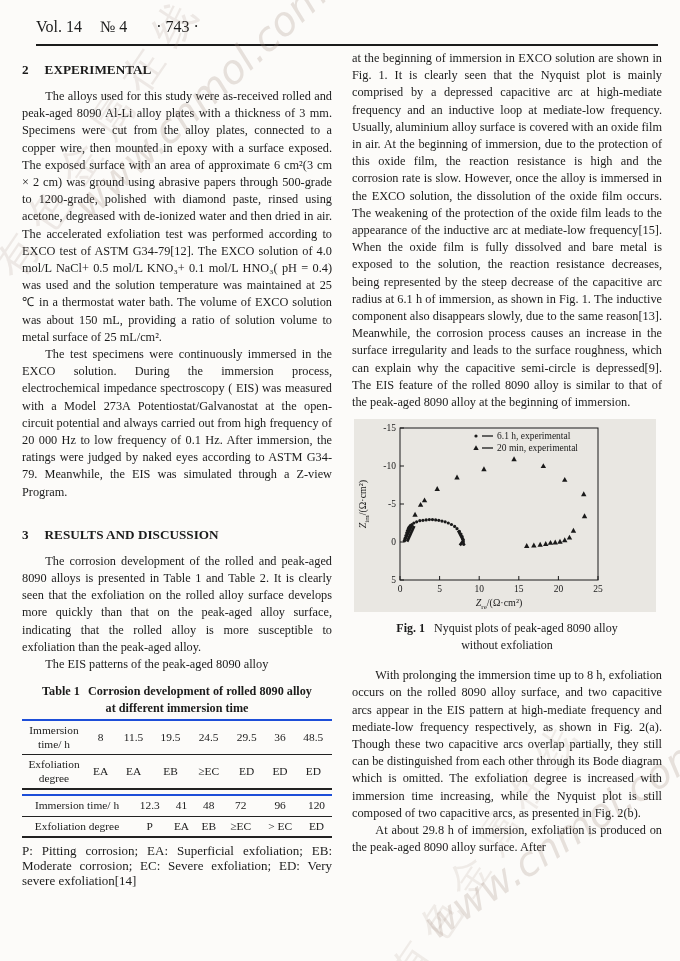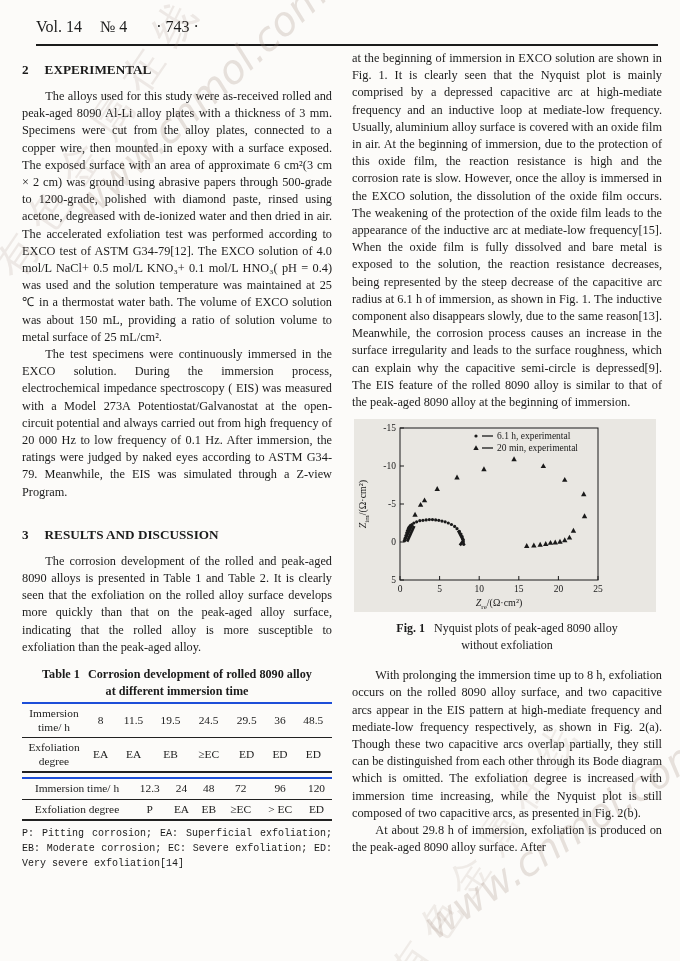--- a/index.html
+++ b/index.html
@@ -27,21 +27,21 @@
         text-indent:0;font-weight:bold;}
   .tcap .tcap-label{font-weight:bold;margin-right:8px;text-align:right;}
   .tcap .tcap-text{font-weight:bold;}
   table.dtable{width:100%;border-collapse:collapse;font-size:11.4px;
                border-top:2px solid #1d4ed8;border-bottom:2px solid #222;margin-bottom:4px;}
   table.dtable td{text-align:center;padding:3px 1px;line-height:13.5px;}
   table.dtable tr:first-child td{border-bottom:1.2px solid #222;}
   td.rowhead{text-align:center;}
   .t1 td.rowhead{width:62px;}
   .t2 td.rowhead{width:108px;}
-  .footnote{font-size:10px;line-height:14.8px;text-align:justify;margin-top:6px;font-family:Liberation Mono, monospace;}
+  .footnote{font-size:13px;line-height:14.8px;text-align:justify;margin-top:6px;}
   
   .figbox{width:302px;height:193px;background:#e9e7e2;margin:8px 0 4px 2px;}
   .figcap{text-align:center;font-size:12px;line-height:16.5px;margin:8px 34px 14px 34px;
           text-indent:0;font-family:Liberation Serif, serif;}
   .figcap b{margin-right:9px;}
   
   .wm{position:absolute;pointer-events:none;white-space:nowrap;z-index:6;
       font-family:"DejaVu Sans",sans-serif;color:#9b8376;}
   .wm-cn1{top:246px;left:6px;font-size:42px;letter-spacing:14px;opacity:.15;
           transform:rotate(-56deg);transform-origin:left center;}
@@ -78,20 +78,21 @@
       </h2>
 
       <p>The alloys used for this study were as-received rolled and peak-aged 8090 Al-Li alloy plates with a thickness of 3 mm. Specimens were cut from the alloy plates, connected to a copper wire, then mounted in epoxy with a surface exposed. The exposed surface with an area of approximate 6 cm²(3 cm × 2 cm) was ground using abrasive papers through 500-grade to 1200-grade, polished with diamond paste, rinsed using acetone, degreased with de-ionized water and then dried in air. The accelerated exfoliation test was performed according to EXCO test of ASTM G34-79[12]. The EXCO solution of 4.0 mol/L NaCl+ 0.5 mol/L KNO₃+ 0.1 mol/L HNO₃( pH = 0.4) was used and the solution temperature was maintained at 25 ℃ in a thermostat water bath. The volume of EXCO solution was about 150 mL, providing a ratio of solution volume to metal surface of 25 mL/cm².</p>
       <p>The test specimens were continuously immersed in the EXCO solution. During the immersion process, electrochemical impedance spectroscopy ( EIS) was measured with a Model 273A Potentiostat/Galvanostat at the open-circuit potential and always carried out from high frequency of 20 000 Hz to low frequency of 0.1 Hz. After immersion, the ratings were judged by naked eyes according to ASTM G34-79. Meanwhile, the EIS was simulated through a Z-view Program.</p>
 
       <h2 class="sec" style="margin-top:26px;">
         <span class="hnum">3</span><span>RESULTS AND DISCUSSION</span>
       </h2>
 
       <p>The corrosion development of the rolled and peak-aged 8090 alloys is presented in Table 1 and Table 2. It is clearly seen that the exfoliation on the rolled alloy surface develops more quickly than that on the peak-aged alloy surface, indicating that the rolled alloy is more susceptible to exfoliation than the peak-aged alloy.</p>
+      <p>The EIS patterns of the peak-aged 8090 alloy</p>
 
       <div class="tcap">
         <span class="tcap-label">Table 1</span><span class="tcap-text">Corrosion development of rolled 8090 alloy at different immersion time</span>
       </div>
       <table class="dtable t1">
         <tbody>
             <tr>
           <td class="rowhead">Immersion time/ h</td>
           <td>8</td>
           <td>11.5</td>
@@ -112,21 +113,21 @@
           <td>ED</td>
         </tr>
       </tbody>
         </table>
 
       <table class="dtable t2">
         <tbody>
             <tr>
           <td class="rowhead">Immersion time/ h</td>
           <td>12.3</td>
-          <td>24</td>
+          <td>41</td>
           <td>48</td>
           <td>72</td>
           <td>96</td>
           <td>120</td>
         </tr>
         <tr>
           <td class="rowhead">Exfoliation degree</td>
           <td>P</td>
           <td>EA</td>
           <td>EB</td>

